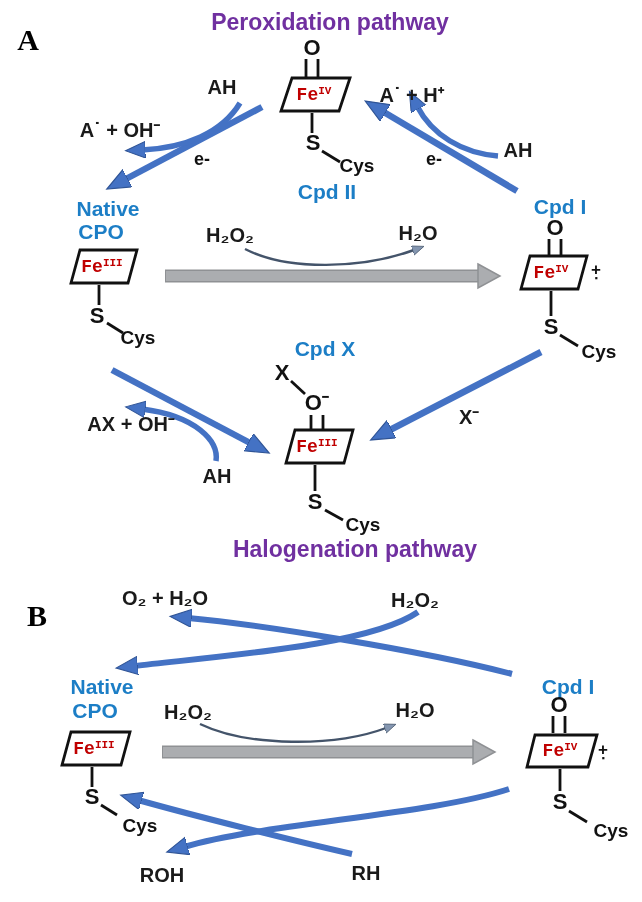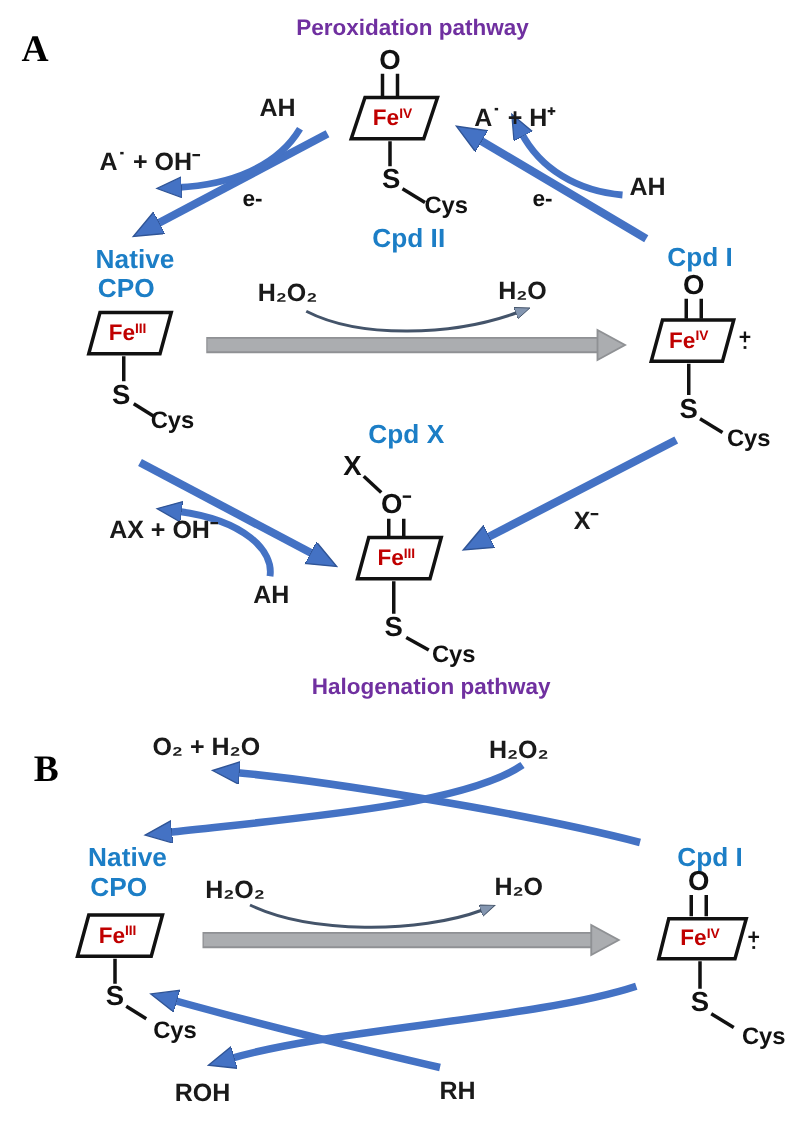--- a/index.html
+++ b/index.html
@@ -1,27 +1,27 @@
 <!DOCTYPE html>
 <html><head>
 <meta charset="utf-8">
 <style>
   html,body{margin:0;padding:0;background:#ffffff;}
   .canvas{position:relative;width:642px;height:902px;background:#ffffff;overflow:hidden;
           font-family:"Liberation Sans", sans-serif;color:#1a1a1a;}
   svg.layer{position:absolute;left:0;top:0;}
   .lab{position:absolute;transform:translate(-50%,-50%);white-space:nowrap;font-weight:bold;line-height:1;}
-  .t-purple{color:#7030A0;font-size:18px;}
+  .t-purple{color:#7030A0;font-size:23px;}
   .t-blue{color:#1C7EC6;font-size:21px;}
   .t-lbl{font-size:20px;color:#1a1a1a;}
   .t-chem{font-size:22px;color:#111;}
   .t-cys{font-size:19px;color:#111;}
   .t-e{font-size:18px;color:#111;}
   .t-panel{font-family:"Liberation Serif", serif;font-size:30px;color:#000;}
-  .t-fe{color:#C00000;font-size:18px;}
+  .t-fe{color:#C00000;font-size:18px;font-family:Liberation Mono, monospace;}
   .t-fe sup{font-size:11px;position:relative;top:1px;vertical-align:super;}
   .charge{line-height:.62;text-align:center;color:#111;}
   .charge .plus{font-size:17px;font-weight:bold;}
   .charge .rad{font-size:9px;}
 </style>
 </head>
 <body>
 
 <div class="canvas">
 
@@ -160,21 +160,21 @@
 
   <div class="lab t-blue" style="left:325px;top:348px">Cpd X</div>
   <div class="lab t-chem" style="left:282px;top:373px">X</div>
   <div class="lab t-chem" style="left:317px;top:403px">O⁻</div>
   <div class="lab t-fe" style="left:317px;top:446px"><span>Fe</span><sup>III</sup></div>
   <div class="lab t-chem" style="left:315px;top:502px">S</div>
   <div class="lab t-cys" style="left:363px;top:524px">Cys</div>
 
   <div class="lab t-lbl" style="left:131px;top:424px">AX + OH⁻</div>
   <div class="lab t-lbl" style="left:217px;top:476px">AH</div>
-  <div class="lab t-purple" style="left:345px;top:549px">Halogenation pathway</div>
+  <div class="lab t-purple" style="left:355px;top:549px">Halogenation pathway</div>
 
   <div class="lab t-panel" style="left:37px;top:616px">B</div>
   <div class="lab t-lbl" style="left:165px;top:598px">O₂ + H₂O</div>
   <div class="lab t-lbl" style="left:415px;top:600px">H₂O₂</div>
 
   <div class="lab t-blue" style="left:102px;top:686px">Native</div>
   <div class="lab t-blue" style="left:95px;top:710px">CPO</div>
   <div class="lab t-fe" style="left:94px;top:748px"><span>Fe</span><sup>III</sup></div>
   <div class="lab t-chem" style="left:92px;top:797px">S</div>
   <div class="lab t-cys" style="left:140px;top:825px">Cys</div>

